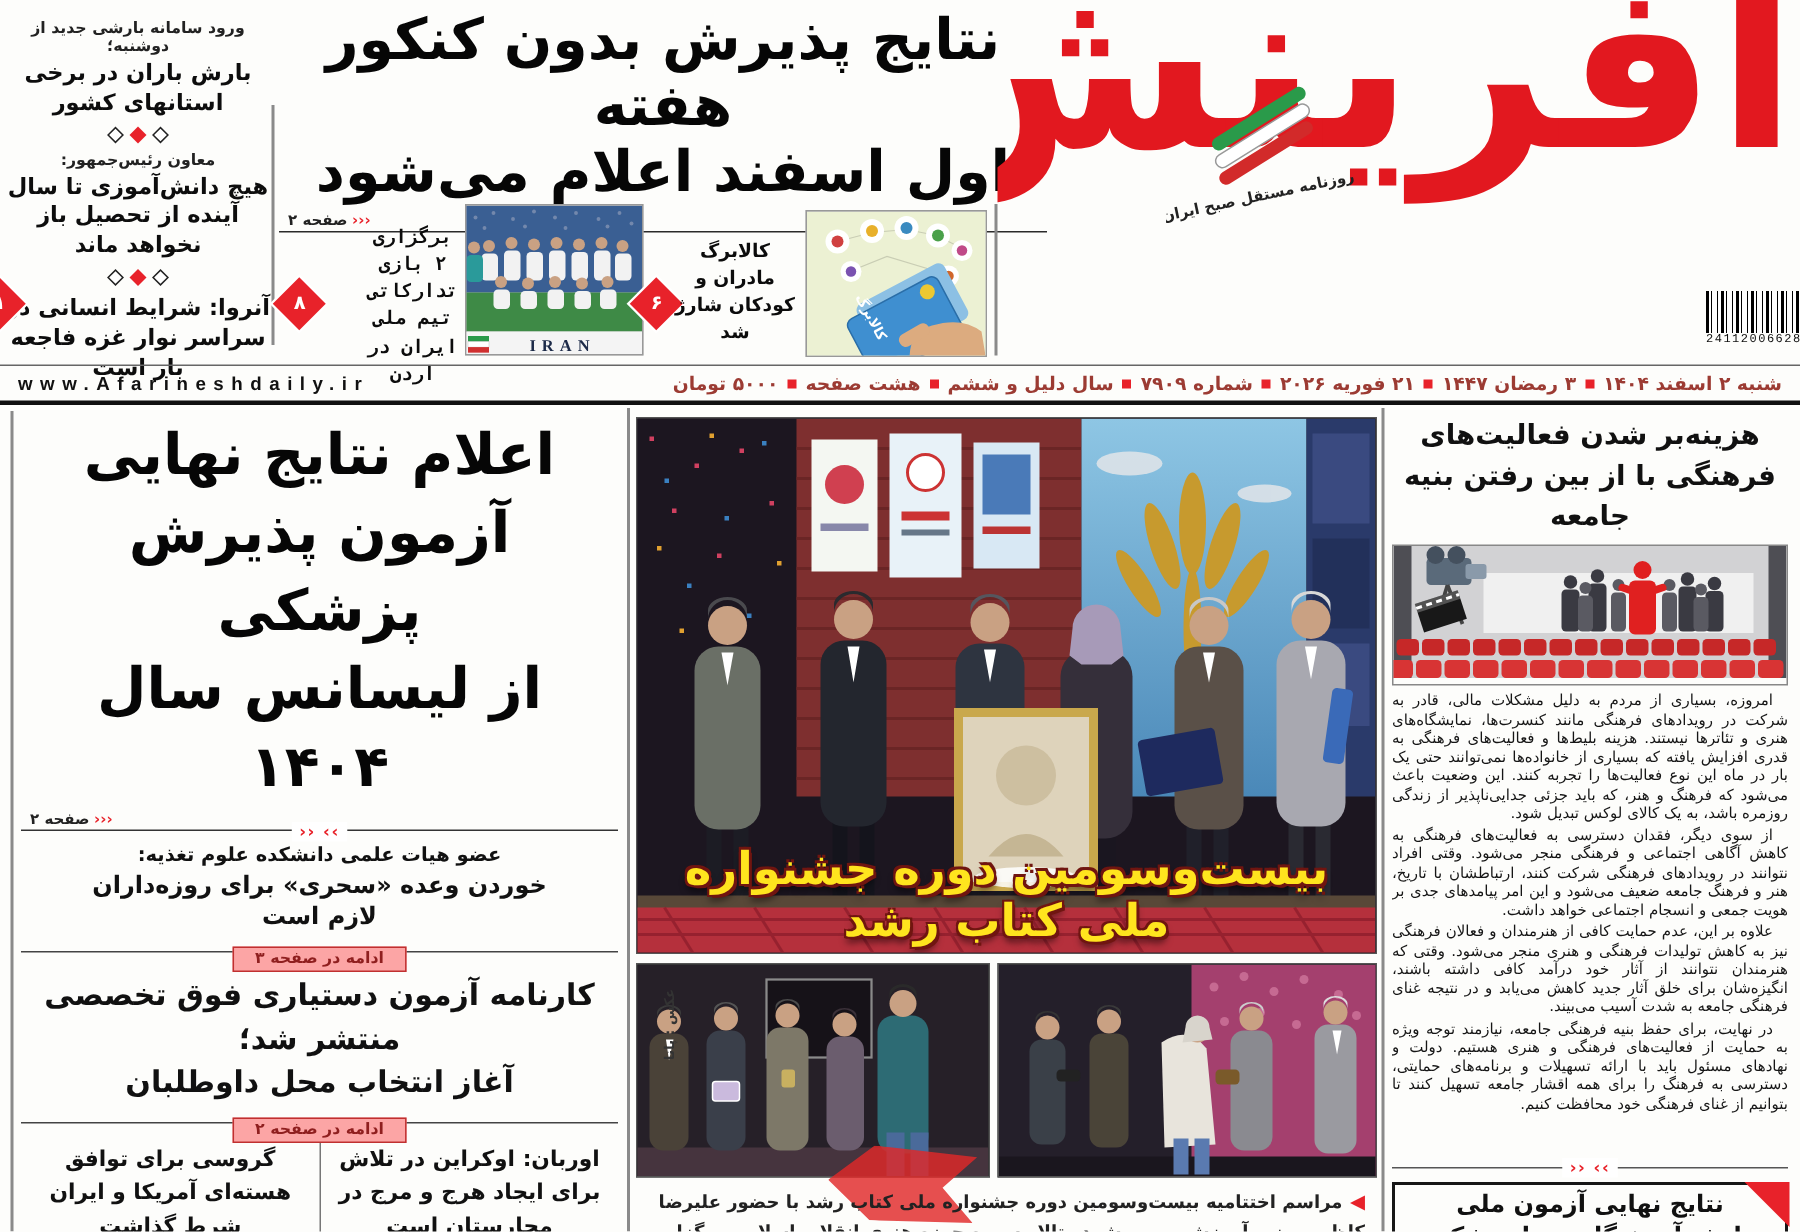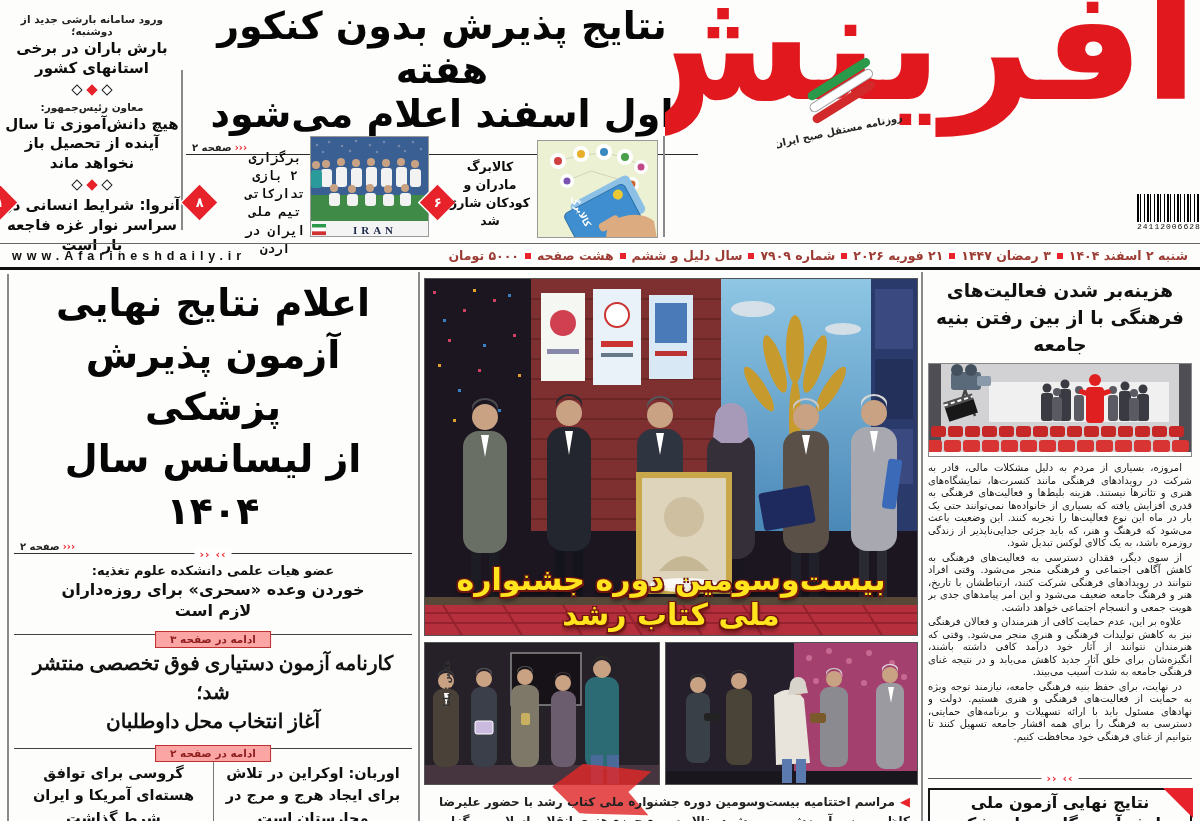--- a/index.html
+++ b/index.html
@@ -64,21 +64,21 @@
   #rule-b { left:921px; top:272px; height:549px; }
 
   
   #col-left { position:absolute; left:14px; top:277px; width:398px; }
   #lc-h1 { font-size:38px; font-weight:900; line-height:1.37; letter-spacing:-1.5px; text-align:center; color:#060606; }
   .divider-row { position:relative; height:17px; border-bottom:1.6px solid #333; }
   .divider-row .mid-chev { position:absolute; left:50%; bottom:-8px; transform:translateX(-50%);
     background:#fff; color:#e8222a; font-weight:900; font-size:11px; padding:0 5px; letter-spacing:1px; }
   .kicker { margin-top:9px; font-size:13px; font-weight:800; text-align:center; color:#111; }
   .lc-h2 { margin-top:2px; font-size:16px; font-weight:900; line-height:1.3; text-align:center; letter-spacing:-.5px; }
-  .lc-h3 { margin-top:5px; font-size:20px; font-weight:900; line-height:1.45; text-align:center; letter-spacing:-.5px;font-family:Liberation Serif, serif; }
+  .lc-h3 { margin-top:5px; font-size:20px; font-weight:900; line-height:1.45; text-align:center; letter-spacing:-.5px; }
   .cont-row { position:relative; height:19px; margin-top:3px; }
   .cont-row::before { content:""; position:absolute; left:0; right:0; top:9px; border-top:1.4px solid #444; }
   .cont-box { position:absolute; left:50%; top:6px; transform:translateX(-50%); background:#fca5a5;
     border:1.2px solid #c03030; color:#8f1f1f; font-size:10.5px; font-weight:bold;
     padding:0 14px; white-space:nowrap; line-height:15px; }
   #subcols { display:flex; margin-top:4px; }
   .subcol { width:199px; padding:0 4px; }
   .subcol.first { border-left:1.4px solid #777; }
   .sub-h { font-size:14.5px; font-weight:900; line-height:1.55; text-align:center; letter-spacing:-.3px; }
 

